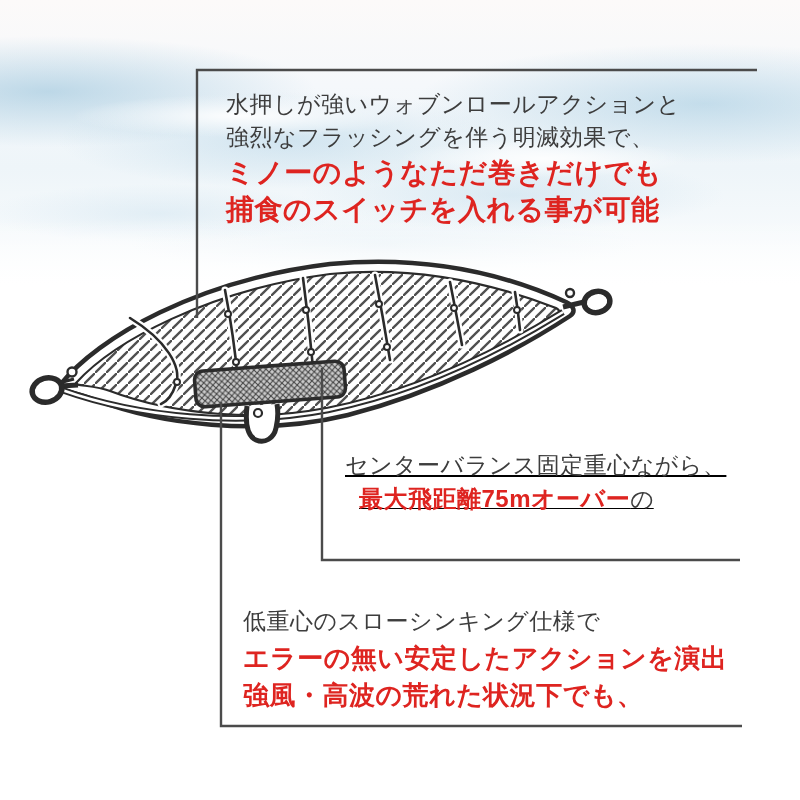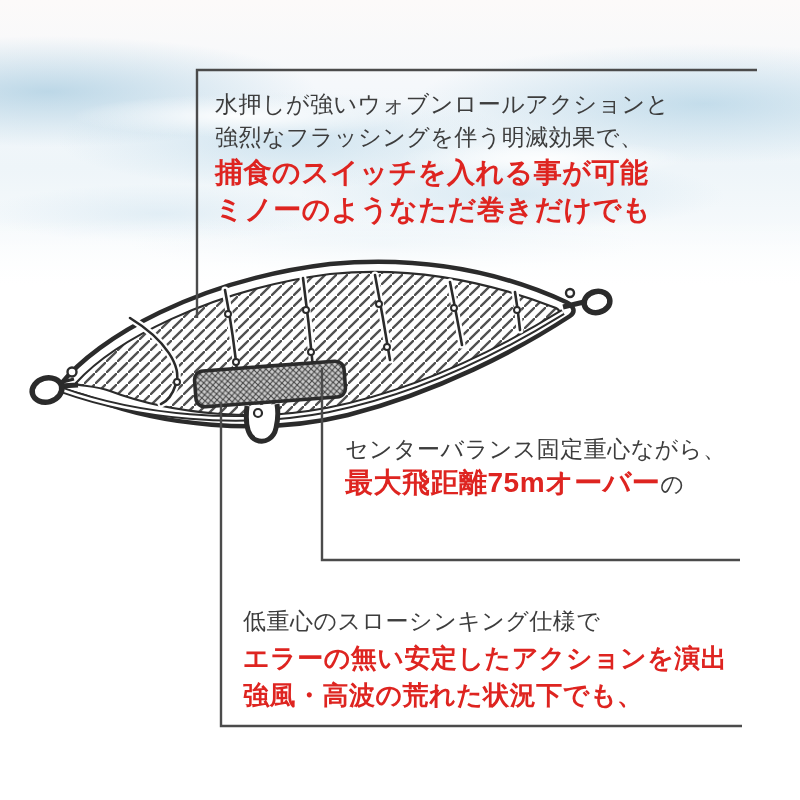--- a/index.html
+++ b/index.html
@@ -23,27 +23,27 @@
       linear-gradient(180deg,#fcfaf9 0%,#f5f8fb 28%,#eef5f9 55%,#ffffff 100%);
   }
   
   .leaders{position:absolute;left:0;top:0;}
   .lure-svg{position:absolute;left:18px;top:252px;}
   
   .callout{position:absolute;}
   .callout p{margin:0;white-space:nowrap;}
   .t-normal{color:var(--text-gray,#3d3d3d);font-size:23px;font-weight:400;letter-spacing:.5px;}
   .t-em{color:var(--emphasis-red,#de2420);font-weight:700;letter-spacing:.5px;}
-  .co-action{left:215px;top:88px;}
+  .co-action{left:226px;top:88px;}
   .co-action .t-normal{line-height:33px;}
   .co-action .t-em{font-size:28px;line-height:37px;}
-  .co-cast{left:345px;top:434px;}
+  .co-cast{left:345px;top:450px;text-decoration:underline;}
   .co-cast .t-normal{line-height:31px;}
   .co-cast .row2{line-height:36px;}
-  .co-cast .t-em{font-size:28px;}
+  .co-cast .t-em{font-size:24px;margin-left:14px;}
   .co-cast .suffix{color:var(--text-gray,#3d3d3d);font-size:23px;font-weight:400;}
   .co-stability{left:243px;top:606px;}
   .co-stability .t-normal{line-height:34px;font-family:Liberation Mono, monospace;}
   .co-stability .t-em{font-size:26px;line-height:37px;}
 </style>
 </head>
 <body>
 
 <div class="stage">
 
@@ -127,22 +127,22 @@
     <g fill="none" stroke="var(--leader-line,#4b4b4b)" stroke-width="2.4">
       <path d="M757,70 L197,70 L197,318"></path>
       <path d="M322,368 L322,560 L740,560"></path>
       <path d="M221,402 L221,726 L742,726"></path>
     </g>
   </svg>
 
   <div class="callout co-action">
     <p class="t-normal">水押しが強いウォブンロールアクションと</p>
     <p class="t-normal">強烈なフラッシングを伴う明滅効果で、</p>
+    <p class="t-em">ミノーのようなただ巻きだけでも</p>
     <p class="t-em">捕食のスイッチを入れる事が可能</p>
-    <p class="t-em">ミノーのようなただ巻きだけでも</p>
   </div>
 
   <div class="callout co-cast">
     <p class="t-normal">センターバランス固定重心ながら、</p>
     <p class="row2"><span class="t-em">最大飛距離75mオーバー</span><span class="suffix">の</span></p>
   </div>
 
   <div class="callout co-stability">
     <p class="t-normal">低重心のスローシンキング仕様で</p>
     <p class="t-em">エラーの無い安定したアクションを演出</p>

